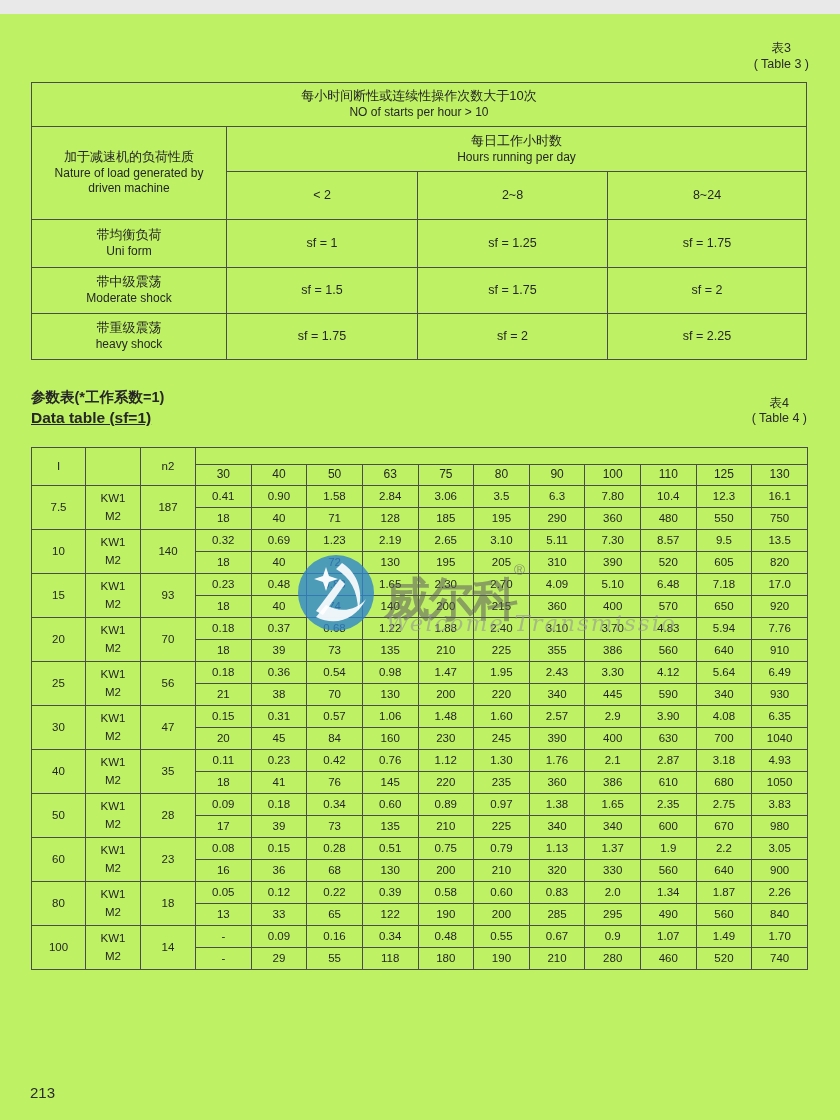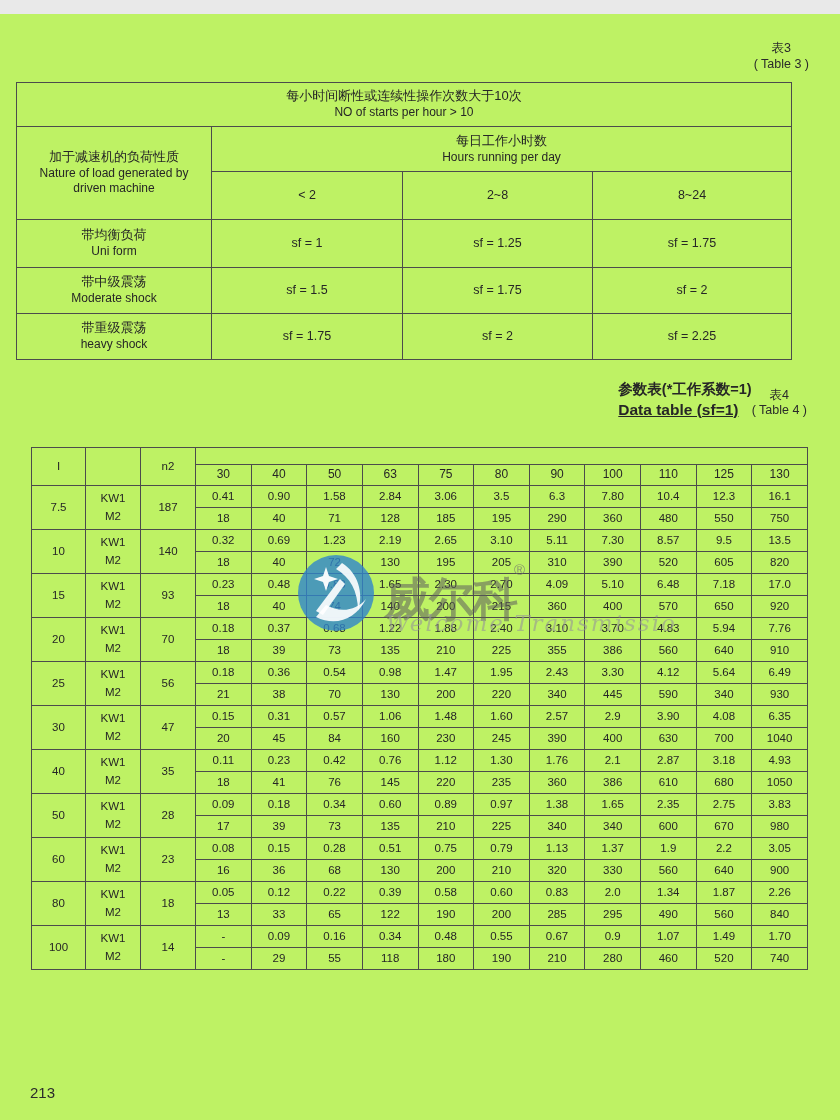--- a/index.html
+++ b/index.html
@@ -10,29 +10,29 @@
     font-family:"Liberation Sans", sans-serif;
   }
   table { border-collapse:collapse; table-layout:fixed; }
   td { border:1px solid #4c4c4c; text-align:center; vertical-align:middle; padding:0; }
 
   
   .tag { position:absolute; text-align:center; font-size:12.5px; line-height:1.25; color:#2a2a2a; }
   .tag3 { top:27px; right:31px; }
 
   
-  .t3 { position:absolute; left:16px; top:68px; width:776px; }
+  .t3 { position:absolute; left:31px; top:68px; width:776px; }
   .t3 td { font-size:12px; line-height:1.3; }
   .t3 .cnl { font-size:13px; }
   .t3 .enl { font-size:12px; }
   .t3 .sf  { font-size:12.5px; }
 
   
-  .t4head { position:absolute; left:31px; top:366px; width:776px;
-            display:flex; justify-content:flex-end; align-items:flex-end; }
+  .t4head { position:absolute; left:31px; top:374px; width:776px;
+            display:flex; justify-content:space-between; align-items:flex-end; }
   .t4head .cnl { font-size:14.5px; font-weight:bold; line-height:1.35; }
   .t4head .enl { font-size:15.5px; font-weight:bold; line-height:1.25;text-decoration:underline; }
   .tag4 { position:static; }
 
   
   .t4 { position:absolute; left:31px; top:433px; width:777px; }
   .t4 td { font-size:11.5px; line-height:1.1; }
   .t4 .band { height:17px; }
   .t4 .hr td { height:21px; font-size:12px; }
   .t4 tr.g td, .t4 tr.m td { height:22px; }

